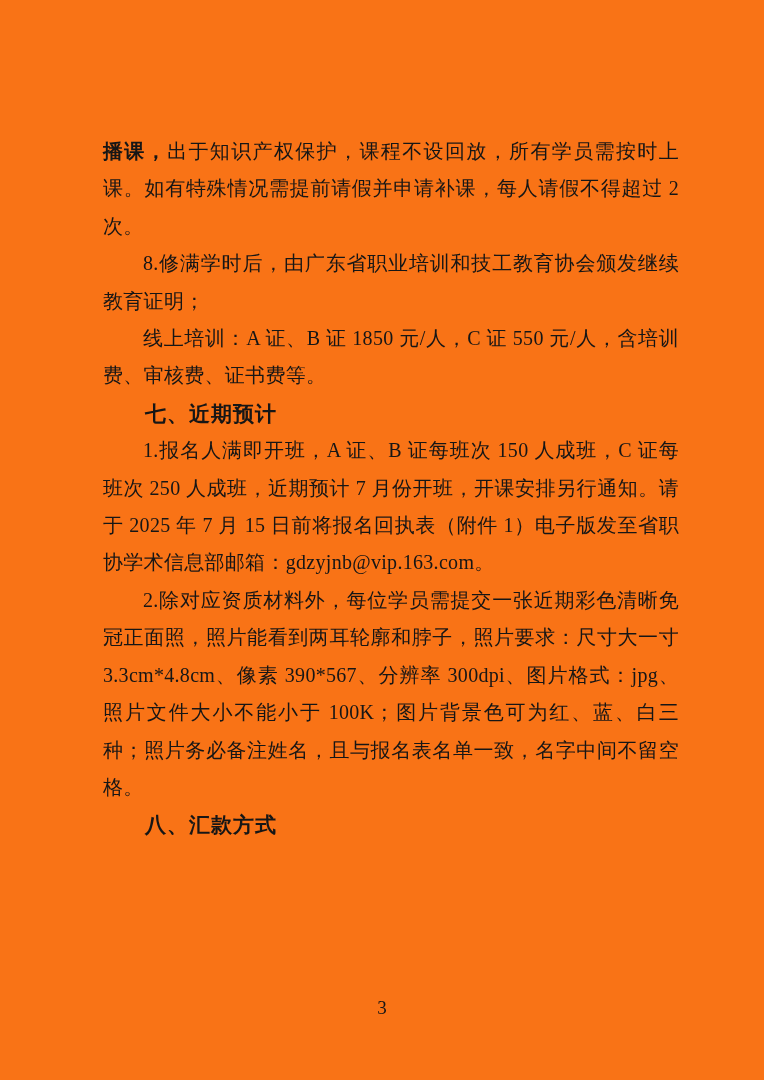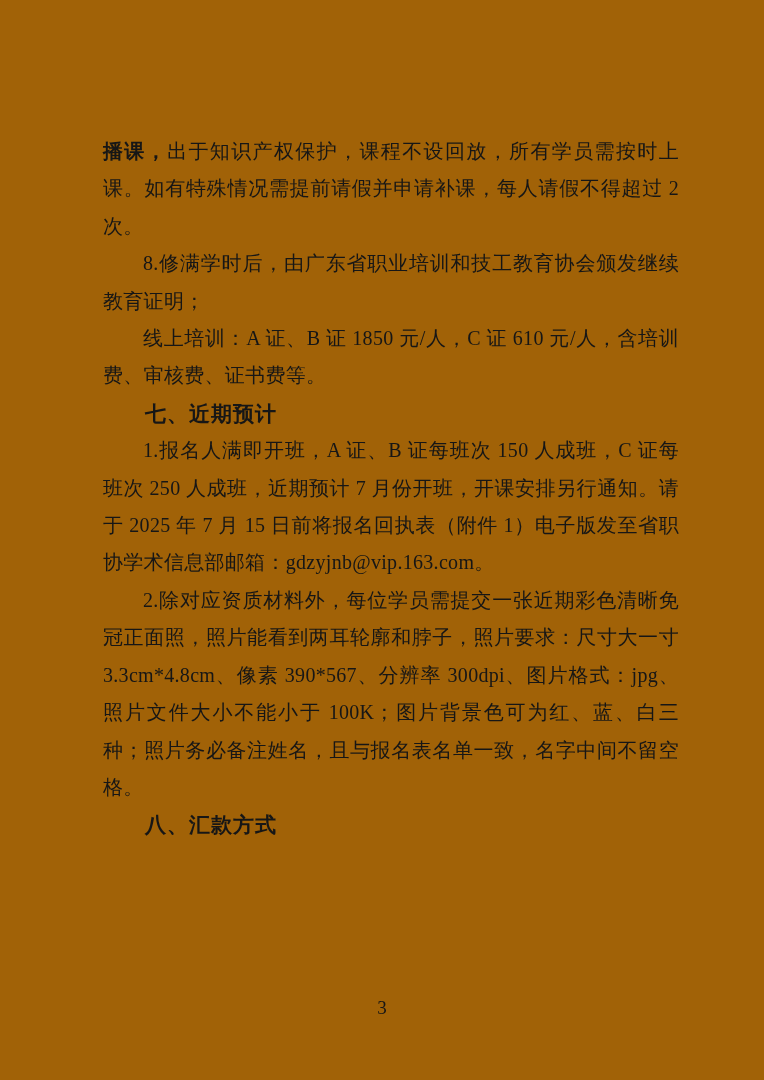--- a/index.html
+++ b/index.html
@@ -10,21 +10,21 @@
     background: #ffffff;
     position: relative;
     overflow: hidden;
     color: #161616;
     font-family: "Liberation Serif", "DejaVu Serif", serif;
   }
   .page {
     position: absolute;
     left: 0; top: 0;
     width: 764px; height: 1080px;
-    background: #a16207;
+    background: #f97316;
   }
   .content {
     position: absolute;
     left: 103px;
     top: 133px;
     width: 576px;
     font-size: 20px;
     line-height: 37.4px;
     text-align: justify;
     letter-spacing: 0.3px;
@@ -68,21 +68,21 @@
 
   <div class="content">
 
     <p class="para continuation"><span class="lead-bold">播课，</span><span>出于知识产权保护，课程不设回放，所有学员需按时上课。如有特殊情况需提前请假并申请补课，每人请假不得超过 2 次。</span></p>
 
 
     <p class="para">8.修满学时后，由广东省职业培训和技工教育协会颁发继续教育证明；</p>
 
 
 
-    <p class="para">线上培训：A 证、B 证 1850 元/人，C 证 610 元/人，含培训费、审核费、证书费等。</p>
+    <p class="para">线上培训：A 证、B 证 1850 元/人，C 证 550 元/人，含培训费、审核费、证书费等。</p>
 
     <h2 class="sec-heading">七、近期预计</h2>
 
     <p class="para">1.报名人满即开班，A 证、B 证每班次 150 人成班，C 证每班次 250 人成班，近期预计 7 月份开班，开课安排另行通知。请于 2025 年 7 月 15 日前将报名回执表（附件 1）电子版发至省职协学术信息部邮箱：gdzyjnb@vip.163.com。</p>
 
     <p class="para">2.除对应资质材料外，每位学员需提交一张近期彩色清晰免冠正面照，照片能看到两耳轮廓和脖子，照片要求：尺寸大一寸 3.3cm*4.8cm、像素 390*567、分辨率 300dpi、图片格式：jpg、照片文件大小不能小于 100K；图片背景色可为红、蓝、白三种；照片务必备注姓名，且与报名表名单一致，名字中间不留空格。</p>
 
 
     <h2 class="sec-heading">八、汇款方式</h2>
 

